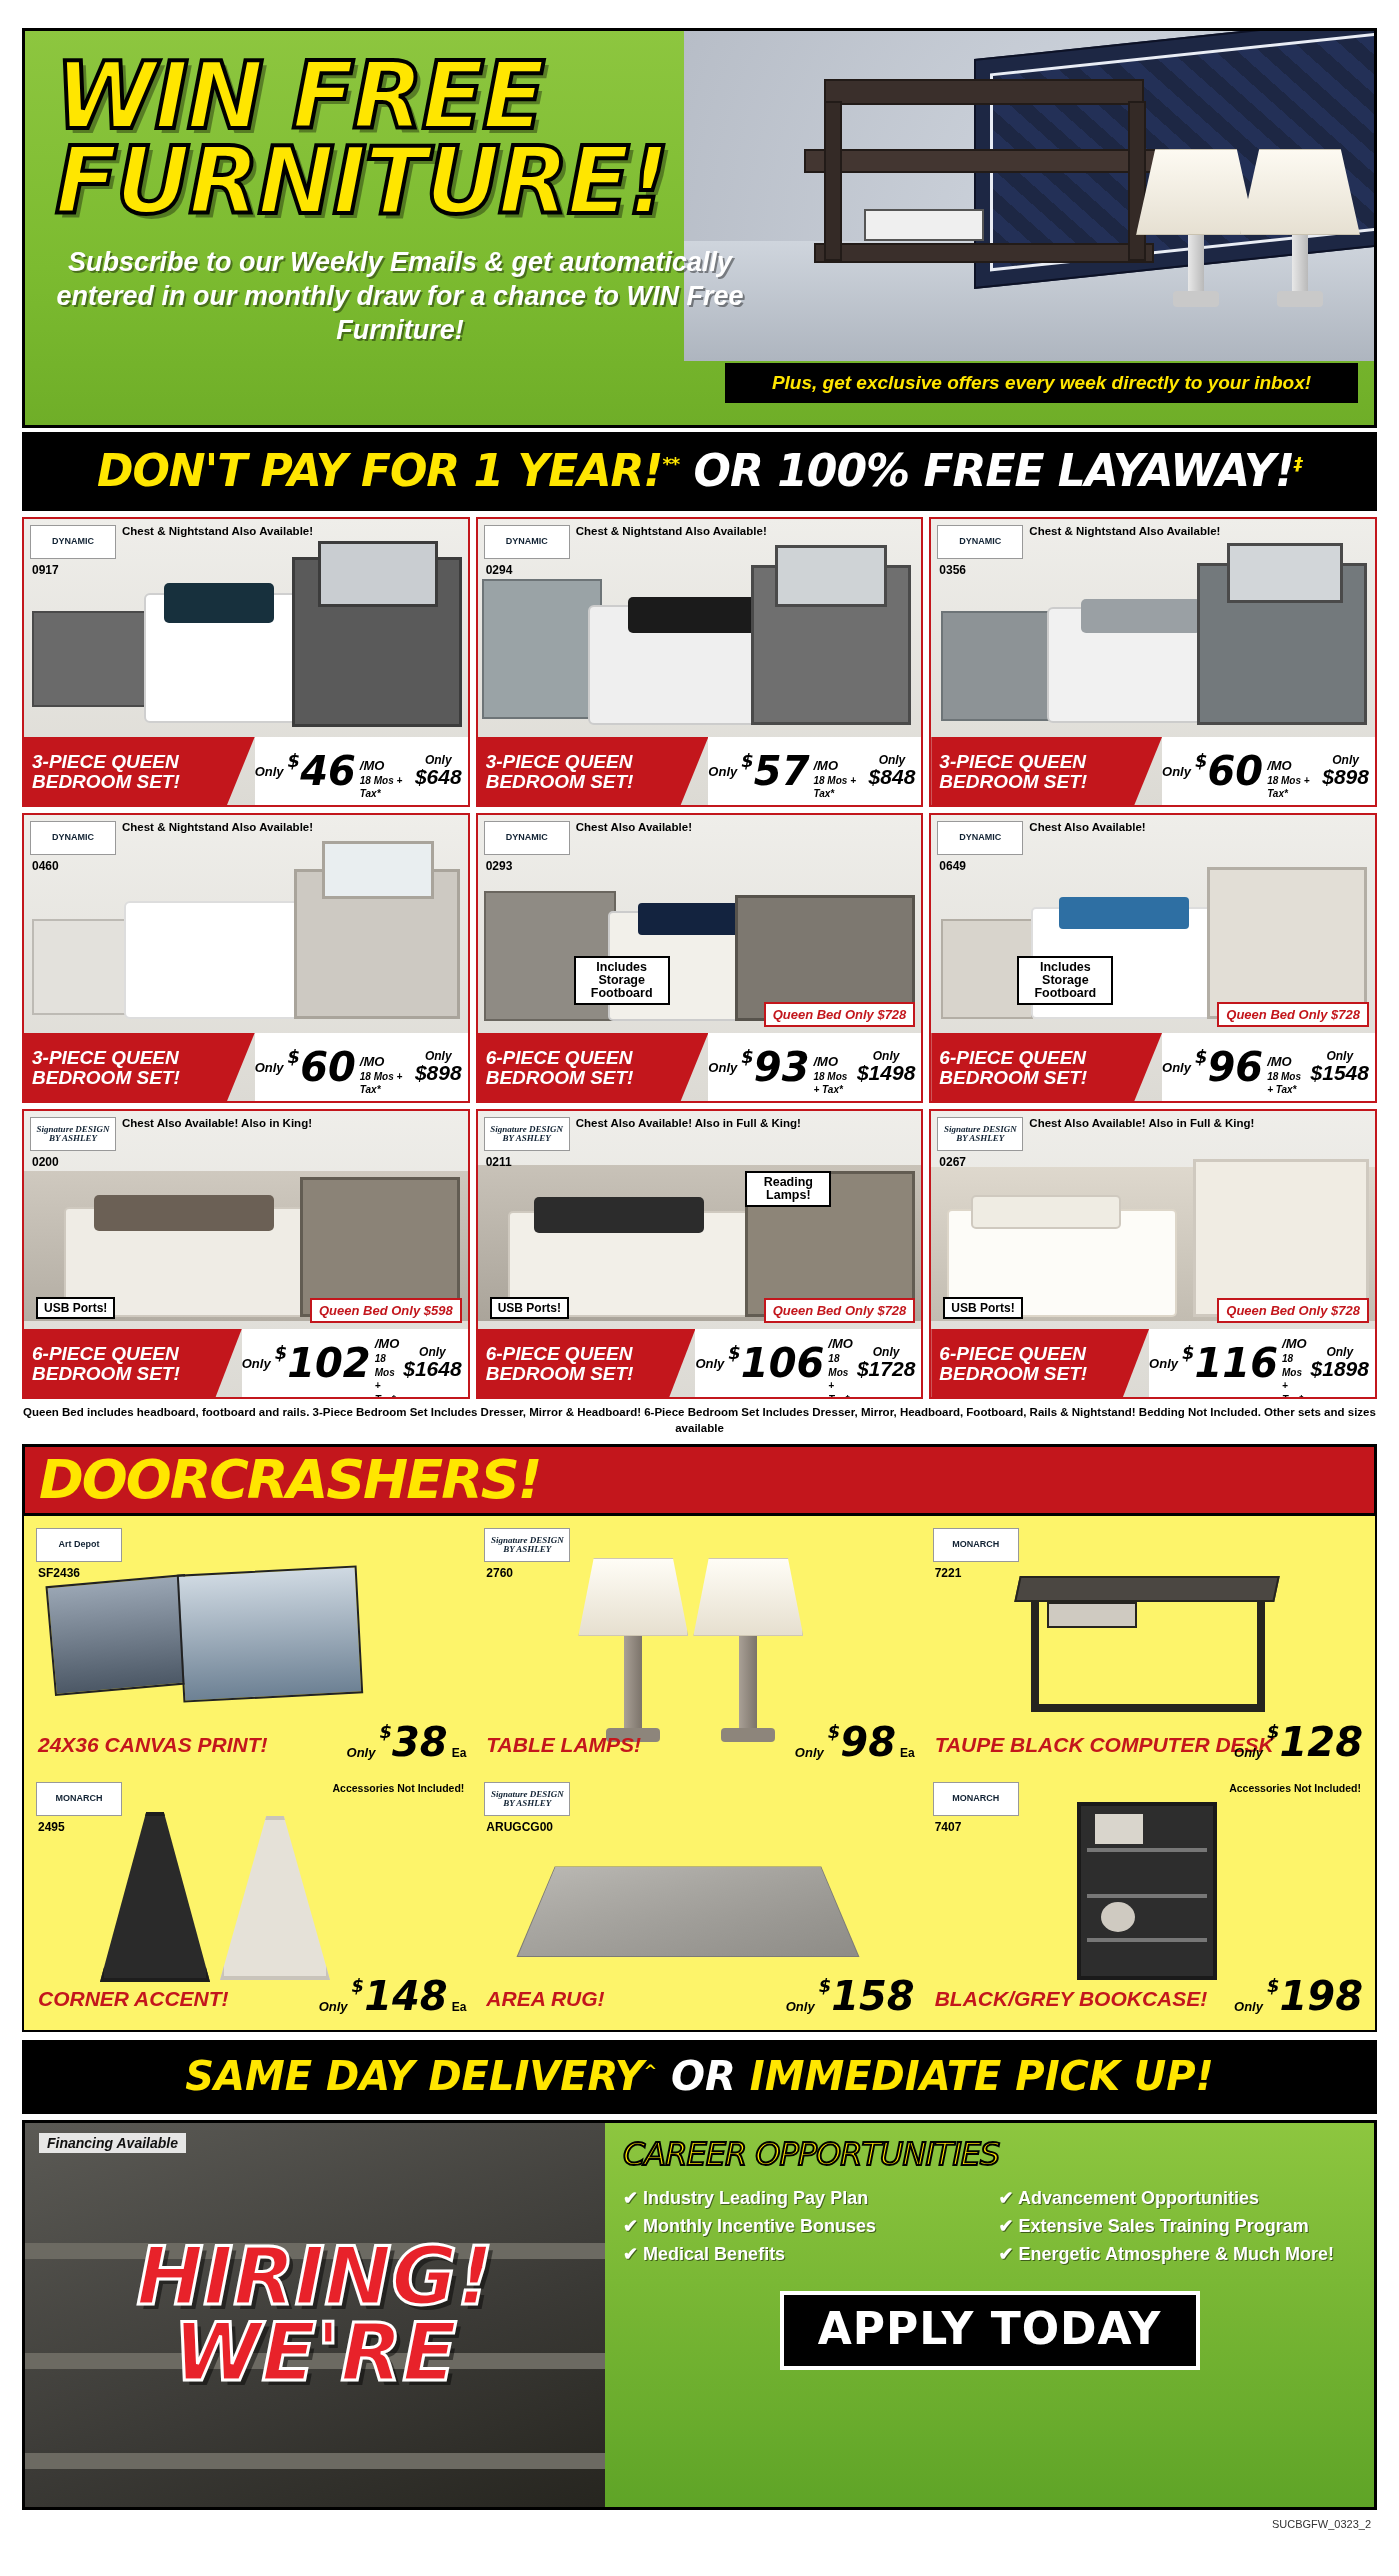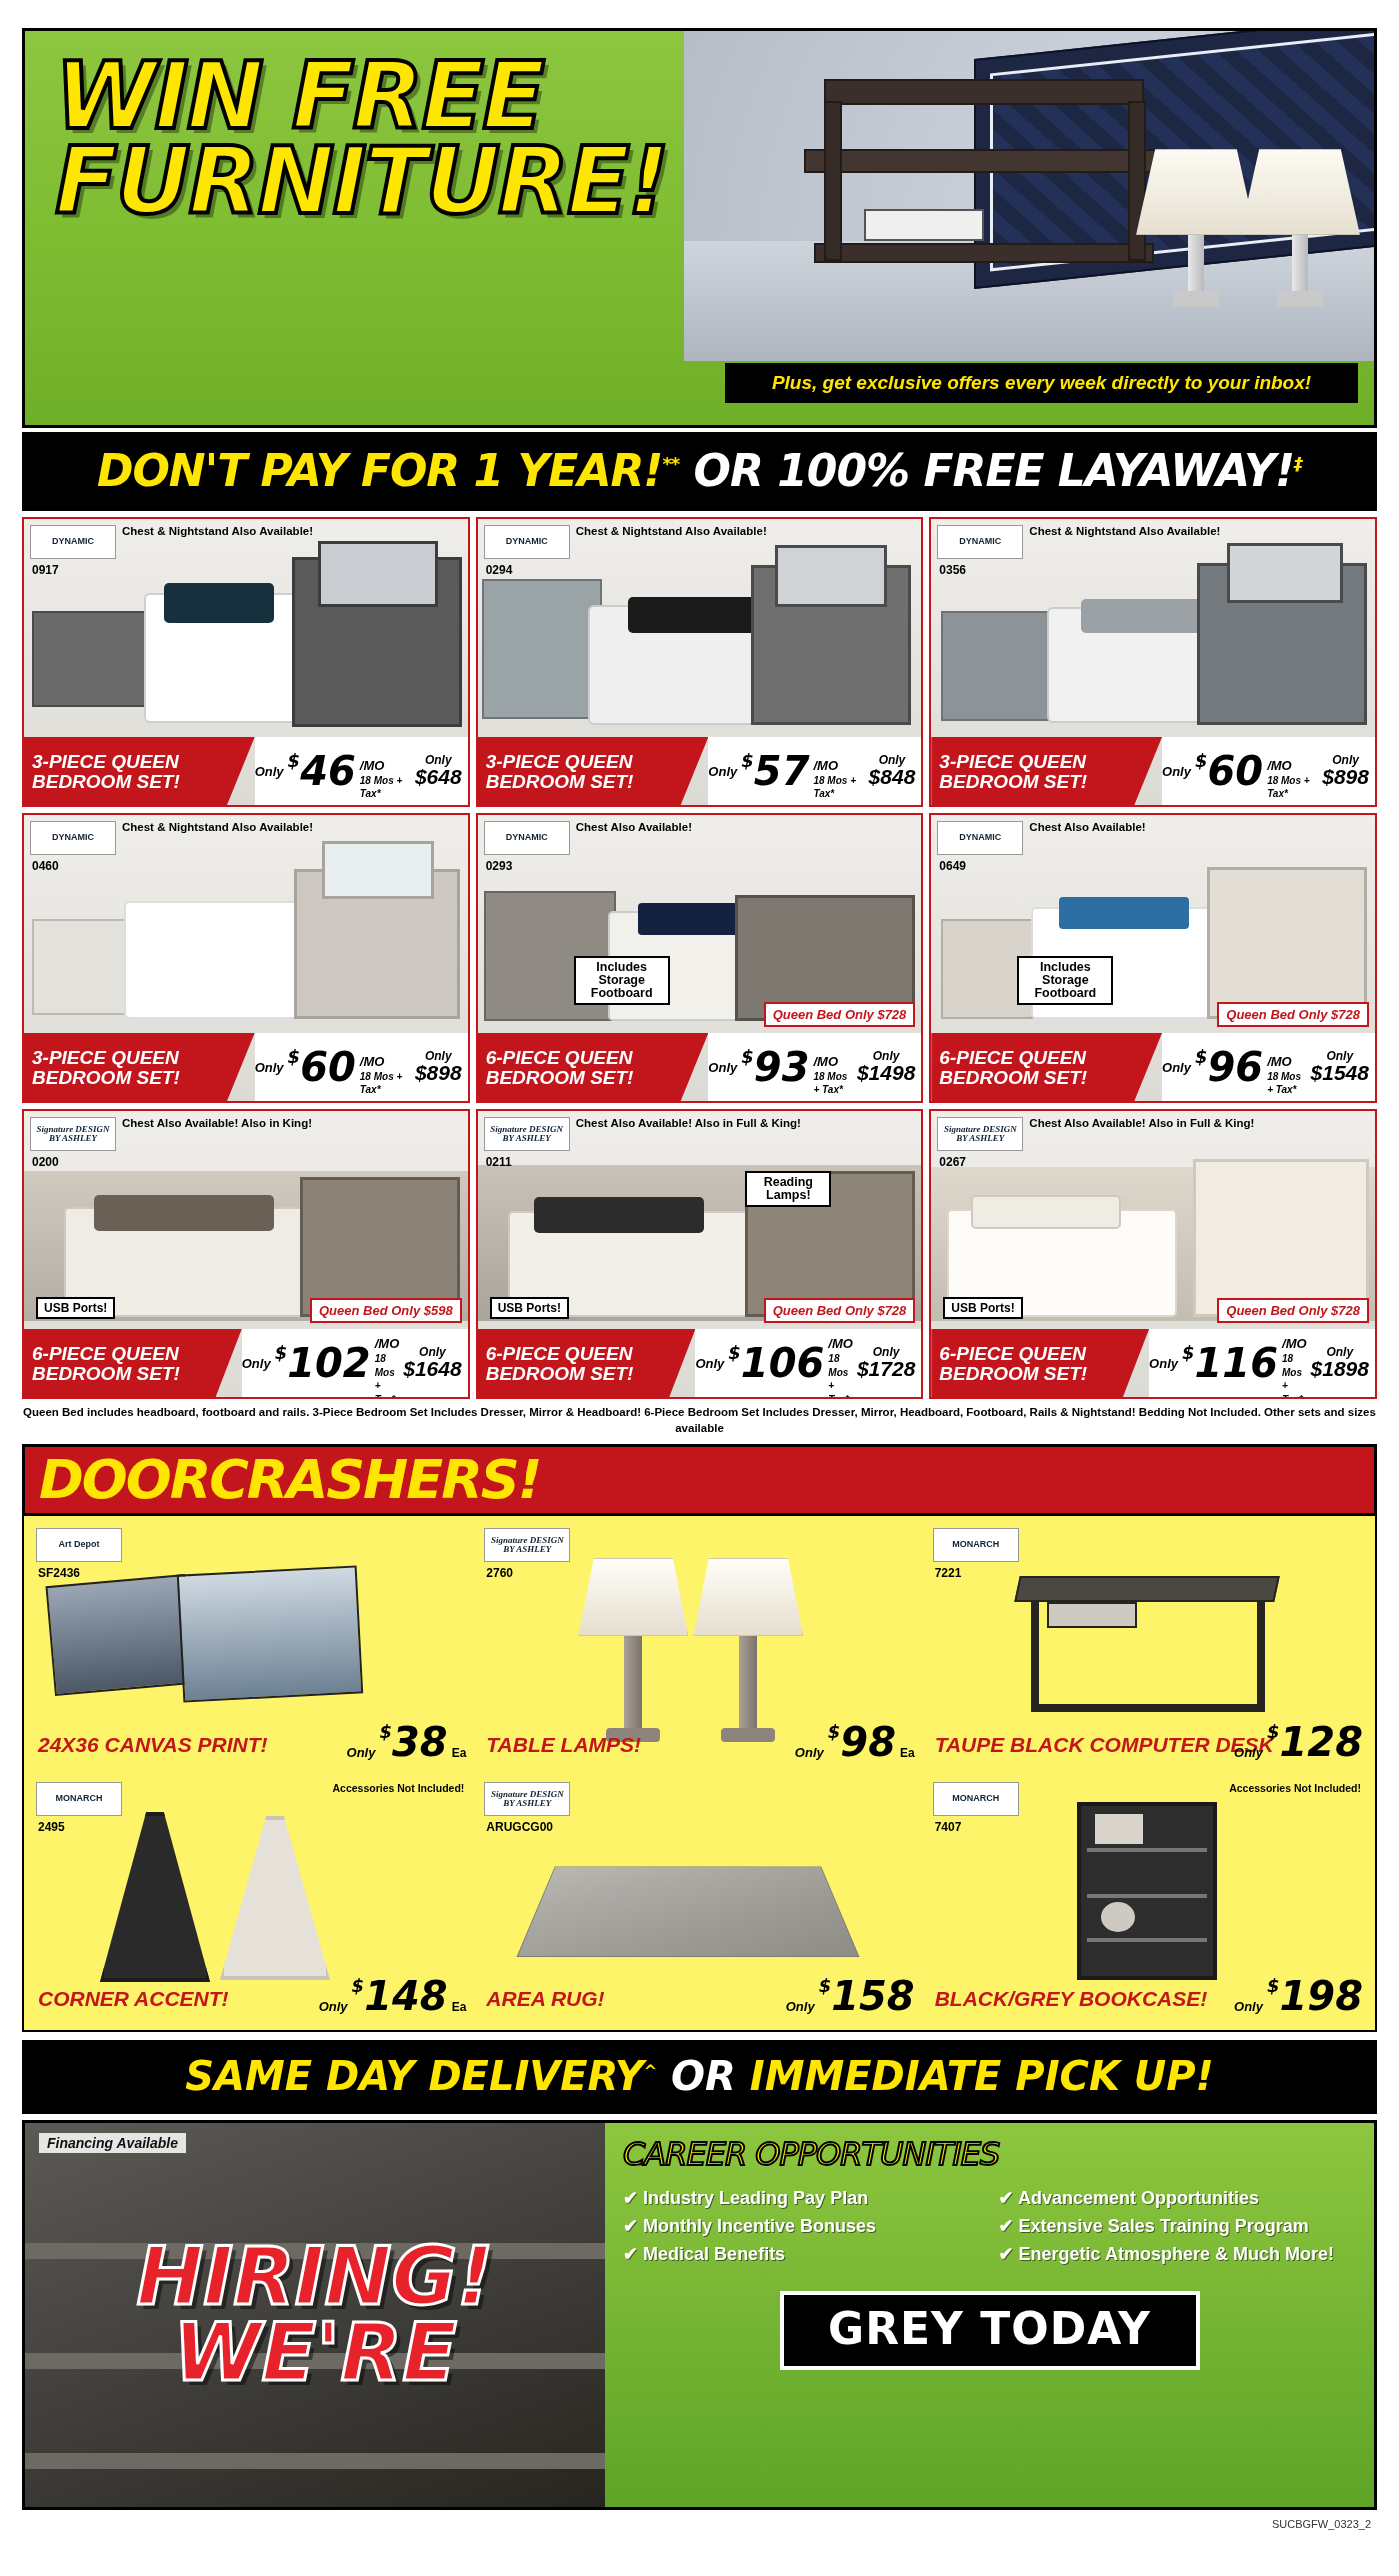--- a/index.html
+++ b/index.html
@@ -202,20 +202,21 @@
       <div class="lamp" style="left:556px;">
         <div class="shade"></div>
         <div class="stem"></div>
         <div class="base"></div>
       </div>
     </div>
 
     <div class="hero-left">
       <div class="hero-title">WIN FREE</div>
       <div class="hero-title">FURNITURE!</div>
+      <div class="hero-sub">Subscribe to our Weekly Emails &amp; get automatically entered in our monthly draw for a chance to WIN Free Furniture!</div>
     </div>
     <div class="hero-strip">Plus, get exclusive offers every week directly to your inbox!</div>
   </div>
 
   <div class="blackbar">
     <span>DON'T PAY FOR 1 YEAR!</span><sup>**</sup>
     <span class="w">OR</span>
     <span class="w">100% FREE LAYAWAY!</span><sup>‡</sup>
   </div>
 
@@ -557,19 +558,19 @@
     <div class="hiring-right">
       <div class="career">CAREER OPPORTUNITIES</div>
       <div class="perks">
         <div class="perk">✔ <span>Industry Leading Pay Plan</span></div>
         <div class="perk">✔ <span>Advancement Opportunities</span></div>
         <div class="perk">✔ <span>Monthly Incentive Bonuses</span></div>
         <div class="perk">✔ <span>Extensive Sales Training Program</span></div>
         <div class="perk">✔ <span>Medical Benefits</span></div>
         <div class="perk">✔ <span>Energetic Atmosphere &amp; Much More!</span></div>
       </div>
-      <div class="apply">GREY TODAY</div>
+      <div class="apply">APPLY TODAY</div>
     </div>
   </div>
 
   <div class="footcode">SUCBGFW_0323_2</div>
 </div>
 
 
 </body></html>

